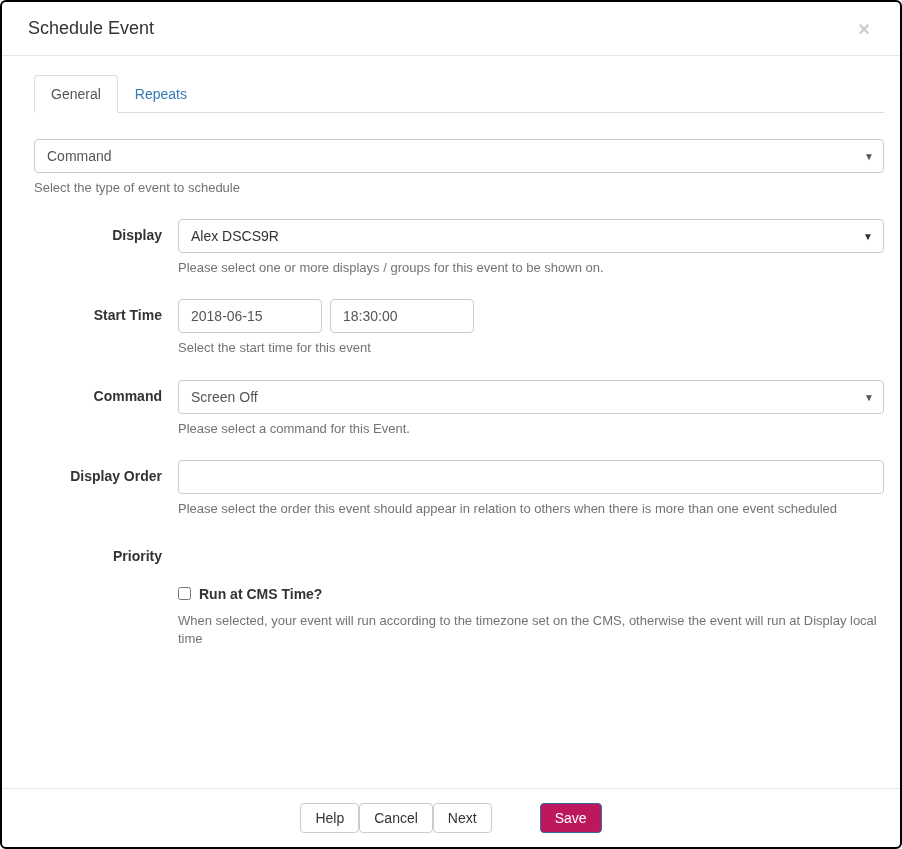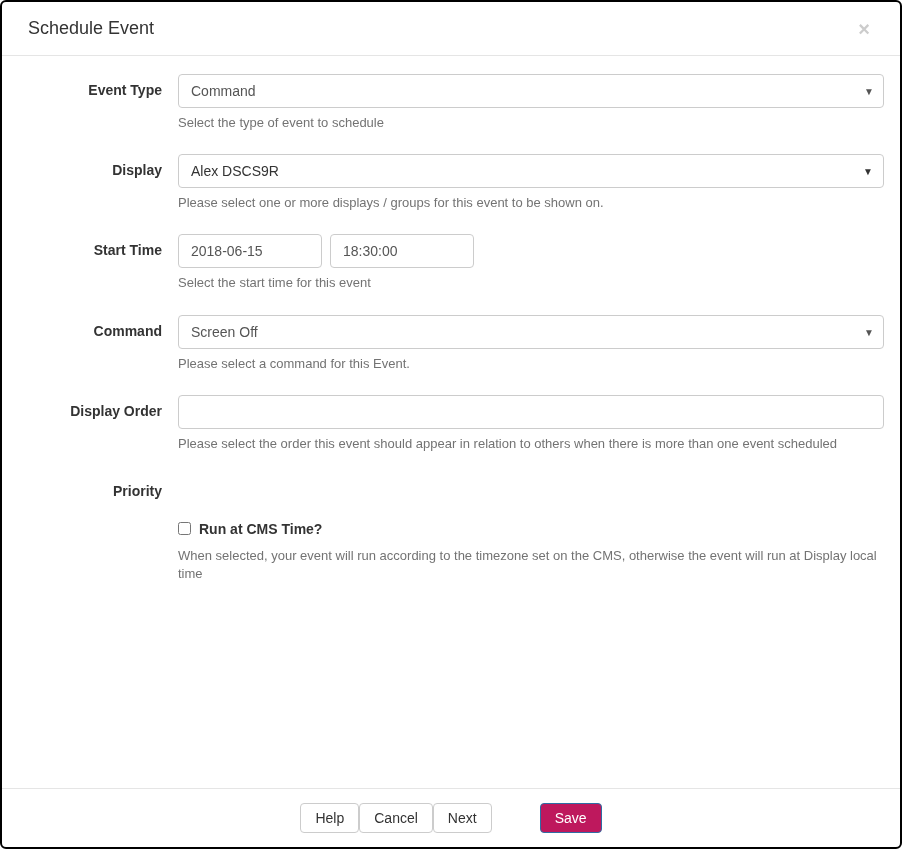--- a/index.html
+++ b/index.html
@@ -180,23 +180,26 @@
 <body>
 
 <div class="modal">
   <div class="modal-header">
     <div class="modal-title">Schedule Event</div>
     <div class="close-x">×</div>
   </div>
 
   <div class="modal-body">
 
-
-    <div class="form-group">
-      <div class="form-label">Event Type</div>
+    <div class="tabs">
+      <div class="tab active">General</div>
+      <div class="tab inactive">Repeats</div>
+    </div>
+
+    <div class="form-group">
       <div class="form-control-wrap">
         <div class="select-wrap">
           <select class="form-control">
             <option>Command</option>
           </select>
           <span class="select-caret">▼</span>
         </div>
         <div class="help-text">Select the type of event to schedule</div>
       </div>
     </div>

